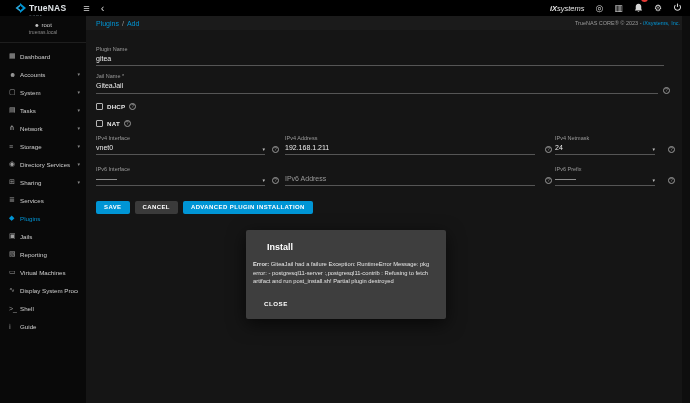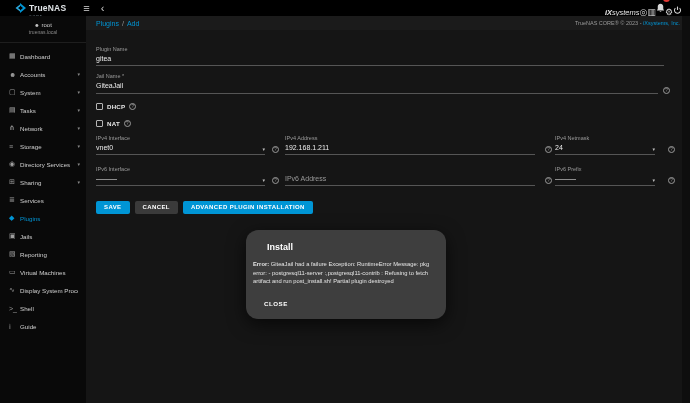--- a/index.html
+++ b/index.html
@@ -10,21 +10,21 @@
   
   .topbar{position:absolute;left:0;top:0;width:690px;height:16px;background:#000;
           display:flex;align-items:center;justify-content:space-between;padding:0 8px 0 14px;}
   .topbar-left{display:flex;align-items:center;gap:9px;}
   .logo{display:flex;align-items:center;gap:3px;}
   .logo-text{color:#dfe3e6;font-size:8.5px;font-weight:bold;letter-spacing:.2px;line-height:1;text-align:center;}
   .logo-sub{color:#8fa2ad;font-size:3.5px;letter-spacing:1px;line-height:1;margin-top:1px;}
   .tb-icon{color:#d6d6d6;font-size:9px;line-height:1;cursor:pointer;}
   .hamburger{font-size:11px;margin-left:8px;}
   .back{font-size:11px;color:#cfcfcf;margin-left:2px;}
-  .topbar-right{display:flex;align-items:flex-end;text-decoration:underline;}
+  .topbar-right{display:flex;align-items:center;gap:11px;text-decoration:underline;}
   .brand{color:#e8e8e8;font-size:7.5px;font-style:italic;}
   .brand b{font-weight:bold;}
   .bell-wrap{position:relative;display:inline-block;}
   .badge{position:absolute;top:-4px;right:-5px;background:#e53935;color:#fff;font-size:4.5px;
          width:7px;height:7px;border-radius:50%;display:flex;align-items:center;justify-content:center;}
 
   
   .crumbbar{position:absolute;left:86px;top:16px;width:604px;height:14px;background:#1b1b1b;
             display:flex;align-items:center;justify-content:space-between;padding:0 10px;}
   .crumbs{font-size:7px;display:flex;gap:3px;align-items:center;}
@@ -72,21 +72,21 @@
   .col3{left:459px;width:100px;}
   .h3{left:572px;}
   .btn-row{display:flex;gap:5px;margin-top:11px;}
   .btn{border:none;border-radius:2px;height:13px;padding:0 8px;font-family:"Liberation Sans",sans-serif;
        font-size:6px;font-weight:bold;letter-spacing:.4px;color:#fff;cursor:pointer;}
   .btn.primary{background:#0095d5;}
   .btn.secondary{background:#3a3a3a;}
 
   
   .dialog{position:absolute;left:246px;top:230px;width:200px;min-height:78px;background:#3e3e3e;
-          border-radius:12px;box-shadow:0 5px 18px rgba(0,0,0,.65);}
+          border-radius:2px;box-shadow:0 5px 18px rgba(0,0,0,.65);}
   .dlg-title{color:#fff;font-size:9px;font-weight:bold;margin:12px 12px 8px 21px;}
   .dlg-msg{color:#e6e6e6;font-size:5.8px;line-height:1.5;margin:0 12px 6px 7px;}
   .dlg-msg b{font-weight:bold;}
   .dlg-close{display:inline-block;color:#fff;font-size:6.2px;font-weight:bold;letter-spacing:.5px;
              margin:3px 0 10px 14px;padding:2px 4px;cursor:pointer;}
 </style>
 </head>
 <body>
 
 <div class="screen">

